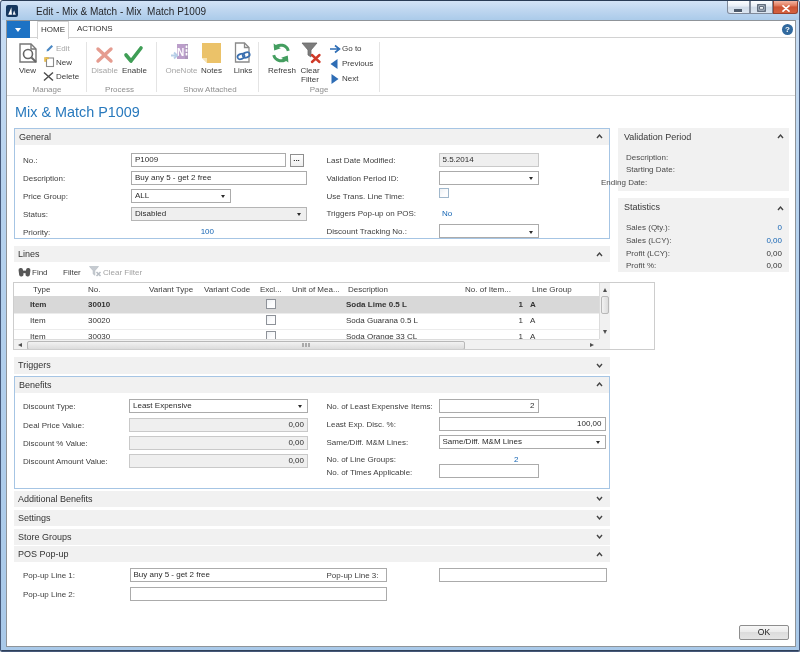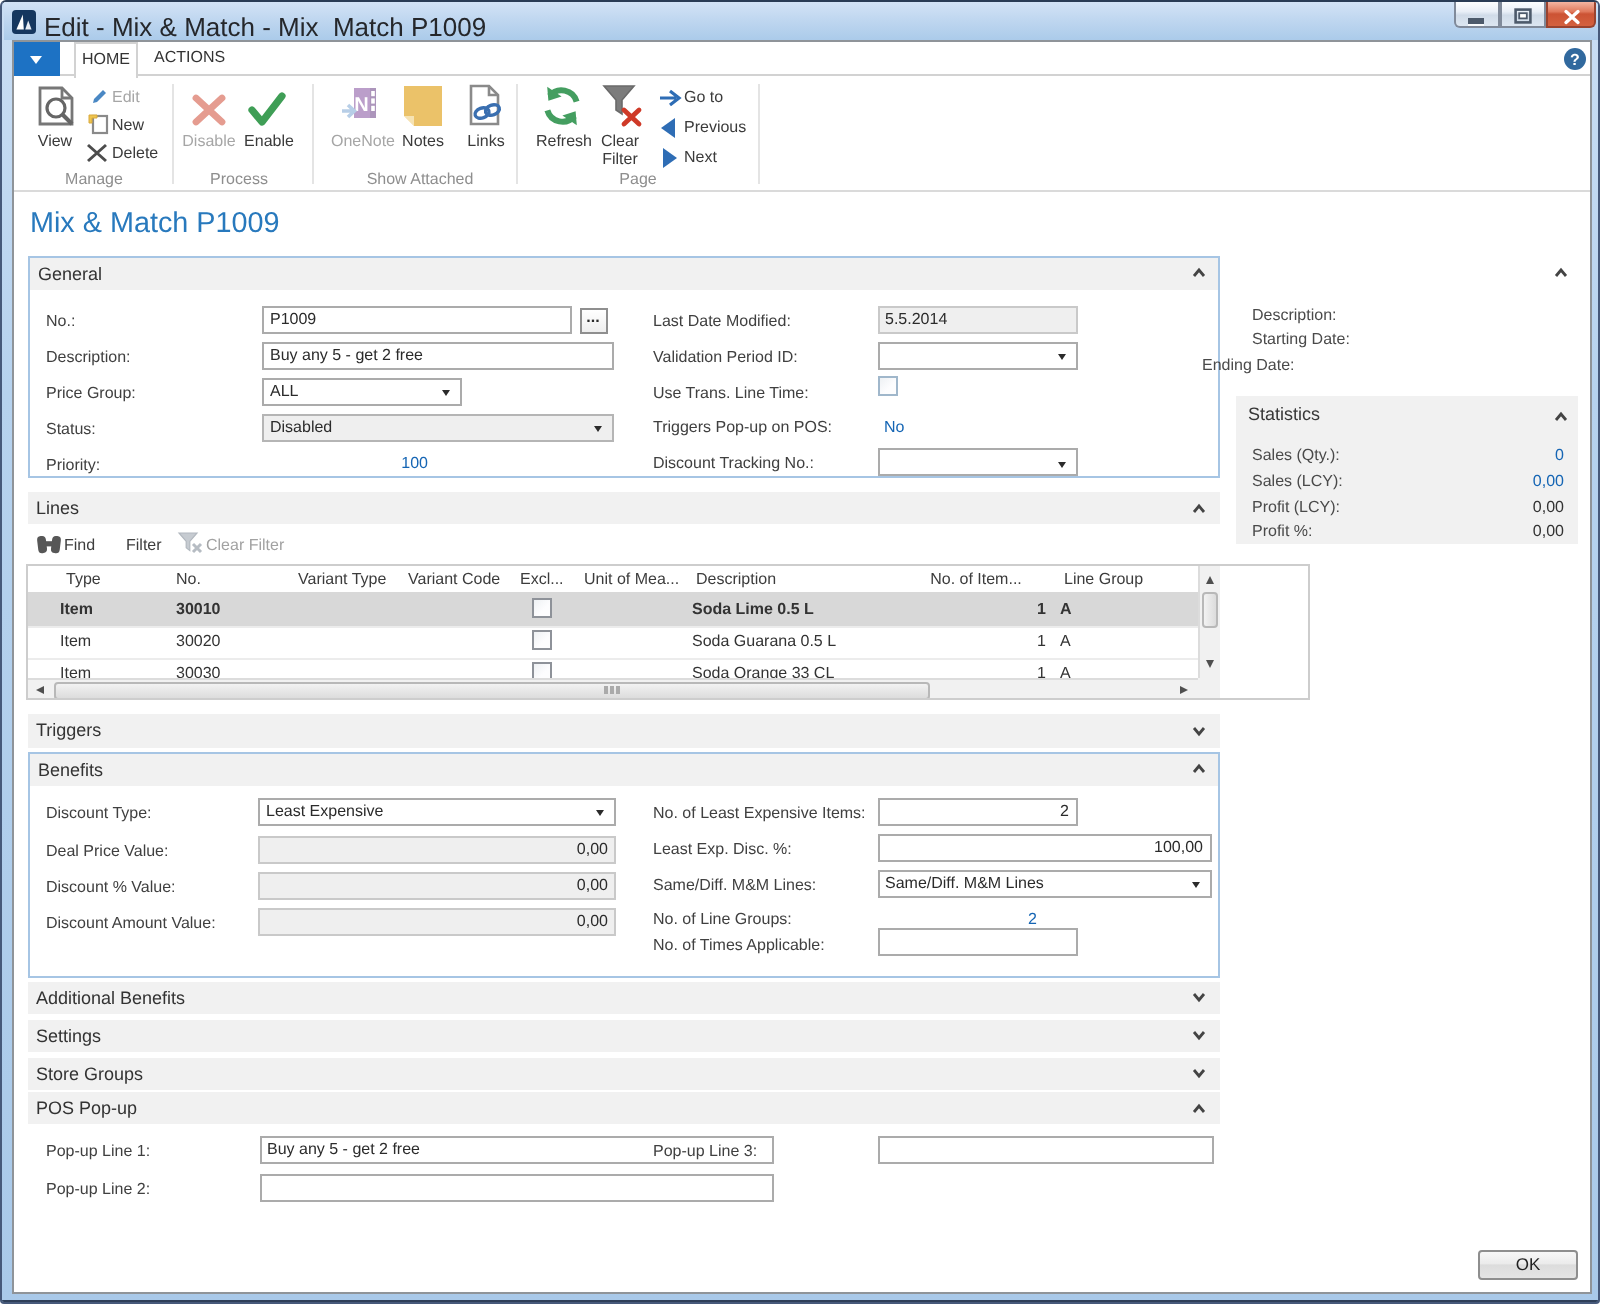--- a/index.html
+++ b/index.html
@@ -1,21 +1,21 @@
 <!DOCTYPE html>
 <html><head><meta charset="utf-8"><style>
 *{margin:0;padding:0;box-sizing:border-box}
 html,body{width:800px;height:652px;overflow:hidden}
 body{font-family:"Liberation Sans",sans-serif;}
 #win{position:absolute;left:0;top:0;width:800px;height:652px;background:linear-gradient(180deg,#cadef4 0%,#b6d2ee 30%,#a9c9e9 100%);border:1px solid #46597a;border-top-color:#2a3c55;border-radius:3px 3px 2px 2px;overflow:hidden}
 #win:after{content:"";position:absolute;left:0;right:0;bottom:0;height:1.5px;background:#2e3f59}
 .abs{position:absolute}
 .t8{font-size:8px;color:#3d3d3d;white-space:nowrap}
 #titlebar{position:absolute;left:1px;top:0;width:798px;height:19px;background:linear-gradient(180deg,#d3e3f6 0%,#c0d7f0 45%,#abcbea 100%)}
-#title{position:absolute;left:21px;top:5px;font-size:13px;color:#25272b;white-space:nowrap}
+#title{position:absolute;left:35px;top:5px;font-size:10px;color:#25272b;white-space:nowrap}
 #frame{position:absolute;left:5px;top:19px;width:790px;height:627px;background:#fff;border:1px solid #8f9499}
 
 #wbtns{position:absolute;left:726px;top:0;width:71px;height:14px}
 .wb{position:absolute;top:0;height:13px;border:1px solid #808a9a;border-top:none;background:linear-gradient(180deg,#fdfeff 0%,#e9eff7 40%,#d0dbe8 55%,#dce6f1 100%)}
 
 #appbtn{position:absolute;left:6px;top:20px;width:23px;height:17px;background:#1d72c4}
 #appbtn:after{content:"";position:absolute;left:8px;top:7px;border:3.5px solid transparent;border-top:4px solid #fff;border-bottom:none}
 #tabline{position:absolute;left:6px;top:36px;width:788px;height:1px;background:#d2d2d2}
 #hometab{position:absolute;left:36px;top:20px;width:32px;height:18px;background:#fff;border:1px solid #d2d2d2;border-bottom:none;z-index:2;text-align:center;font-size:8px;color:#333;line-height:16px}
 #actionstab{position:absolute;left:76px;top:20px;width:40px;height:16px;font-size:8px;color:#333;line-height:16px}
@@ -195,20 +195,23 @@
 <div class="inp dis" style="left:437.5px;top:151.5px;width:100px">5.5.2014</div>
 <div class="lbl" style="left:325.5px;top:173px">Validation Period ID:</div>
 <div class="inp dd" style="left:437.5px;top:169.5px;width:100px"></div>
 <div class="lbl" style="left:325.5px;top:191px">Use Trans. Line Time:</div>
 <div class="cb" style="left:437.5px;top:187px;border-color:#a0b7cb"></div>
 <div class="lbl" style="left:325.5px;top:208px">Triggers Pop-up on POS:</div>
 <div class="bluev" style="left:441px;top:208px">No</div>
 <div class="lbl" style="left:325.5px;top:226px">Discount Tracking No.:</div>
 <div class="inp dd" style="left:437.5px;top:223px;width:100px"></div>
 
+<div class="fb" style="top:127px;height:63px">
+      <div class="fbt">Validation Period</div>
+    </div>
 <div class="fb" style="top:197px;height:74px">
       <div class="fbt">Statistics</div>
     </div>
 <svg class="chev" style="left:776px;top:133px" viewBox="0 0 7 5">
       <path d="M1 4 L3.5 1 L6 4" fill="none" stroke="#444" stroke-width="1.4"></path>
     </svg>
 <div class="fbl" style="left:625px;top:151.5px">Description:</div>
 <div class="fbl" style="left:625px;top:164.3px">Starting Date:</div>
 <div class="fbl" style="left:600px;top:177px">Ending Date:</div>
 <svg class="chev" style="left:776px;top:205px" viewBox="0 0 7 5">

